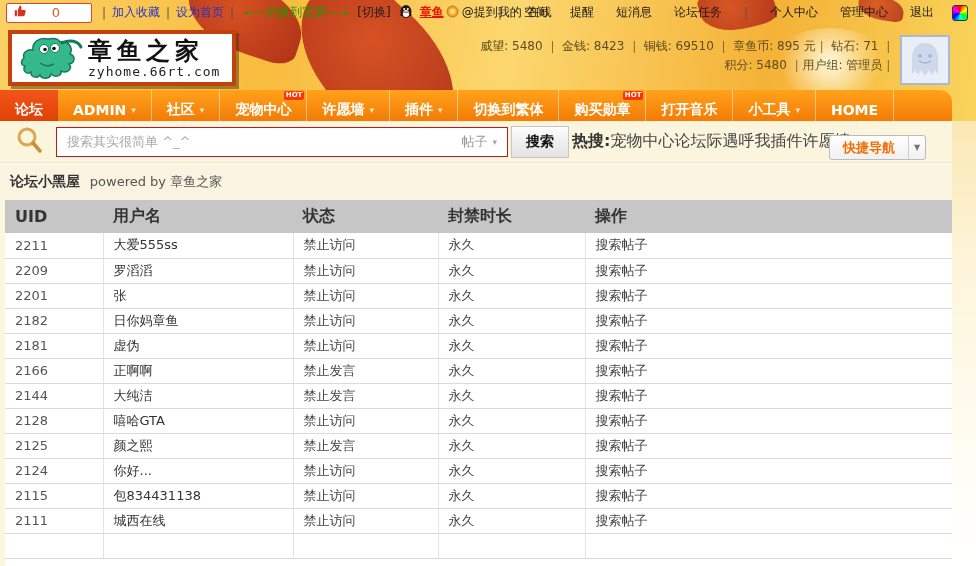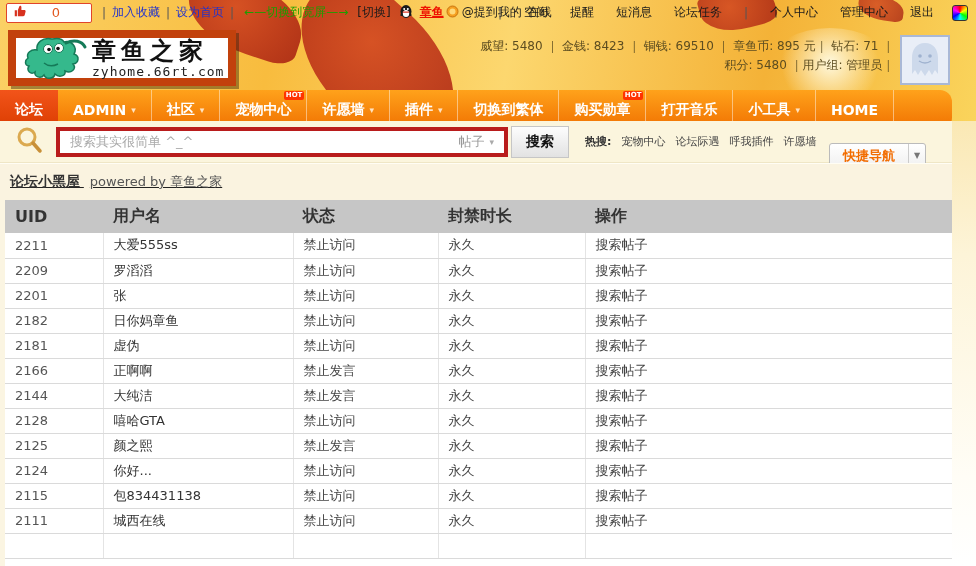--- a/index.html
+++ b/index.html
@@ -32,58 +32,58 @@
   .tb-red { color:#ee1100; font-weight:bold; margin:4px 2px; cursor:pointer;text-decoration:underline; }
   .tb-group { display:flex; align-items:center; gap:22px; }
   .tb-group span { cursor:pointer; color:#1a1a1a; }
   .tb-right { position:absolute; right:8px; top:0; height:25px; display:flex; align-items:center; gap:18px; }
   .rainbow { width:16px; height:16px; border-radius:3px; border:1px solid #333;
              background:conic-gradient(#f00,#ff0,#0f0,#0ff,#00f,#f0f,#f00); cursor:pointer; }
   .qq-icon,.medal-icon,.thumb-icon { display:inline-block; }
   
   .header { position:absolute; left:0; top:25px; width:976px; height:65px; }
   .logo-box { position:absolute; left:8px; top:5px; width:228px; height:56px; background:#fff;
-              border:8px solid #c2410c; box-shadow:3px 3px 0 rgba(60,40,10,.45); display:flex; align-items:center; padding:2px 6px; cursor:pointer; }
+              border:4px solid #c2410c; box-shadow:3px 3px 0 rgba(60,40,10,.45); display:flex; align-items:center; padding:2px 6px; cursor:pointer; }
   .logo-text { margin-left:4px; }
   .logo-title { font-family:"DejaVu Serif","Liberation Serif",serif; font-size:24px; font-weight:bold; color:#111; letter-spacing:5px; line-height:26px; }
   .logo-domain { font-family:"DejaVu Sans Mono","Liberation Mono",monospace; font-size:13px; color:#222; letter-spacing:1px; }
   .stats { position:absolute; right:82px; top:12px; text-align:right; color:#5d4d20; font-size:12px; line-height:19px; }
   .avatar-box { position:absolute; right:26px; top:10px; width:50px; height:50px; background:#e9eef7;
                 border:2px solid #a9b8d6; display:flex; align-items:center; justify-content:center; cursor:pointer; }
   
   .navbar { position:absolute; left:0; top:90px; width:952px; height:40px;
             background:linear-gradient(#ffa21b,#f07000); display:flex; align-items:stretch;border-radius:12px; }
   .nav-item { position:relative; display:flex; align-items:center; padding:0 15px; color:#fff; font-weight:bold; font-size:14px;
               cursor:pointer; border-right:1px solid rgba(255,255,255,.45); }
   .nav-item.active { background:linear-gradient(#f2541a,#da3c00); border-right:none; }
   .nav-arrow { font-size:9px; color:#ffe3c2; margin-left:5px; }
   .hot-badge { position:absolute; top:1px; right:2px; background:#ff3300; color:#fff; font-size:7px; font-weight:bold;
                padding:0 2px; border-radius:2px; line-height:9px; }
   
   .searchbar { position:absolute; left:0; top:121px; width:952px; height:42px; background:#fbf5dd;
                border-bottom:1px solid #efe6c6; display:flex; align-items:center; padding-left:14px; }
-  .search-wrap { display:flex; align-items:center; margin-left:12px; width:452px; height:30px; background:#fff; border:4px solid #b91c1c; }
+  .search-wrap { display:flex; align-items:center; margin-left:12px; width:452px; height:30px; background:#fff; border:1px solid #b91c1c; }
   .search-wrap input { flex:1; border:none; outline:none; height:26px; padding:0 10px; font-size:13px; color:#333;
                        font-family:inherit; background:transparent; }
   .search-wrap input::placeholder { color:#aaa; }
   .search-scope { display:flex; align-items:center; gap:5px; color:#999; font-size:13px; padding:0 10px; cursor:pointer; }
   .search-scope .arr { font-size:9px; color:#aaa; }
   .search-btn { margin-left:3px; width:58px; height:32px; background:linear-gradient(#fdfdfd,#e2e2e2);
                 border:1px solid #c6c6c6; font-weight:bold; font-size:14px; color:#111; cursor:pointer; font-family:inherit; }
-  .hot-search { display:flex; align-items:center; margin-left:16px; gap:10px; font-size:11px; }
+  .hot-search { display:flex; align-items:center; margin-left:3px; font-size:16px; }
   .hot-search .lbl { font-weight:bold; color:#333; }
   .hot-search .hs { color:#444; cursor:pointer; }
-  .quick-nav { position:absolute; right:26px; top:22px; height:25px; display:flex; align-items:center;
+  .quick-nav { position:absolute; right:26px; top:14px; height:25px; display:flex; align-items:center;
                background:linear-gradient(#ffffff,#f0f0f0); border:1px solid #bbb; border-radius:3px; cursor:pointer; }
   .quick-nav .qn-label { padding:0 13px; color:#f26c00; font-weight:bold; font-size:13px; }
   .quick-nav .qn-arrow { width:17px; height:100%; display:flex; align-items:center; justify-content:center;
                          border-left:1px solid #ccc; color:#777; font-size:8px; }
   
   .breadcrumb { position:absolute; left:0; top:163px; width:952px; height:37px; background:#faf3e0;
-                border-top:1px solid #fffdf4; padding:9px 0 0 10px;text-decoration:underline; }
+                border-top:1px solid #fffdf4; padding:9px 0 0 10px; }
   .bc-title { font-size:14px; font-weight:bold; color:#333; }
   .bc-powered { font-size:13px; color:#555; margin-left:6px; }
   
   .main { position:absolute; left:0; top:200px; width:952px; height:366px; background:#fff; overflow:hidden; padding-left:5px; }
   .left-sliver { position:absolute; left:0; top:0; width:5px; height:100%; background:#fbf5e2; }
   table { border-collapse:collapse; width:947px; table-layout:fixed; }
   col.c1{width:98px;} col.c2{width:190px;} col.c3{width:145px;} col.c4{width:147px;} col.c5{width:367px;}
   th { height:33px; background:#c6c6c6; color:#333; font-size:16px; font-weight:bold; text-align:left; padding:0 0 0 10px; }
   td { height:25px; font-size:13px; color:#444; padding:0 0 0 10px; border-bottom:1px solid #dadada; border-right:1px solid #e4e4e4; }
   td:last-child { border-right:none; }

